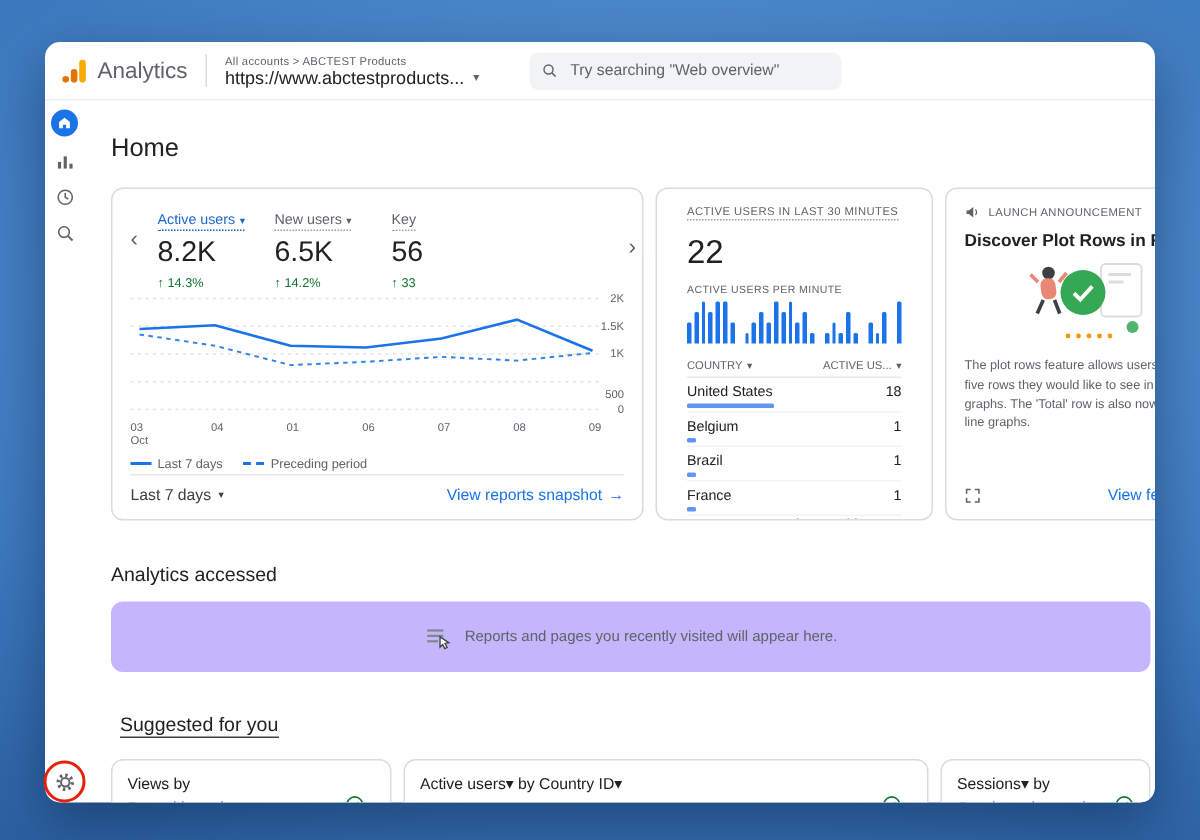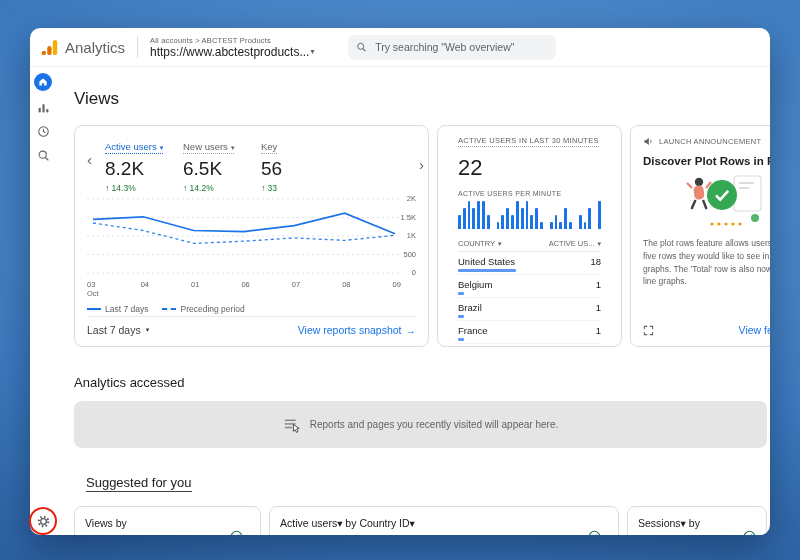--- a/index.html
+++ b/index.html
@@ -9,21 +9,21 @@
   .window{position:absolute;left:30px;top:28px;width:740px;height:507px;background:#fff;border-radius:10px;
     box-shadow:0 14px 40px rgba(0,20,50,.45);overflow:hidden;display:flex;flex-direction:column;}
 
   
   .topbar{height:38px;min-height:38px;display:flex;align-items:center;padding:0 20px 0 10px;border-bottom:1px solid #eceef0;}
   .logo{display:flex;align-items:center;gap:6px;}
   .brand{font-size:15px;color:#5f6368;}
   .tb-div{width:1px;height:22px;background:#dadce0;margin:0 12px;}
   .crumbs{display:flex;flex-direction:column;justify-content:center;}
   .crumb-top{font-size:7.5px;color:#5f6368;letter-spacing:.2px;}
-  .crumb-main{font-size:12px;color:#202124;display:flex;align-items:center;gap:1px;cursor:pointer;}
+  .crumb-main{font-size:12px;color:#202124;display:flex;align-items:center;gap:6px;cursor:pointer;}
   .crumb-caret{font-size:8px;color:#5f6368;}
   .search{margin-left:34px;width:192px;height:25px;background:#f1f3f4;border-radius:6px;display:flex;align-items:center;padding:0 8px;gap:6px;}
   .search input{border:none;background:transparent;outline:none;font-size:10.5px;color:#202124;width:100%;font-family:inherit;}
   .search input::placeholder{color:#5f6368;}
 
   
   .wbody{flex:1;display:flex;min-height:0;}
   .sidebar{width:26px;min-width:26px;display:flex;flex-direction:column;align-items:center;padding:6px 0;gap:9px;}
   .nav-active{width:18px;height:18px;border-radius:50%;background:#1a73e8;display:flex;align-items:center;justify-content:center;cursor:pointer;}
   .nav-ic{width:15px;height:15px;display:flex;align-items:center;justify-content:center;cursor:pointer;}
@@ -46,21 +46,21 @@
   .m-label.active{color:#1967d2;border-color:#1967d2;}
   .m-caret{font-size:7px;}
   .m-value{font-size:19px;color:#202124;margin-top:4px;}
   .m-delta{font-size:8.5px;color:#137333;margin-top:3px;}
   .fade{position:absolute;right:-12px;top:-3px;bottom:-3px;width:56px;
     background:linear-gradient(90deg,rgba(255,255,255,0),#fff 55%);display:flex;align-items:center;justify-content:flex-end;padding-right:4px;}
 
   .chart-wrap{position:relative;margin-top:2px;height:84px;}
   .chart-wrap svg{position:absolute;left:0;top:0;}
   .ylab{position:absolute;right:0;font-size:7.5px;color:#5f6368;line-height:1;}
-  .yl-0{top:0}.yl-1{top:19px}.yl-2{top:37px}.yl-3{top:56px}.yl-4{top:74px}
+  .yl-0{top:0}.yl-1{top:19px}.yl-2{top:37px}.yl-3{top:64px}.yl-4{top:74px}
   .xlabels{display:flex;justify-content:space-between;width:314px;font-size:7.5px;color:#5f6368;margin-top:1px;}
   .xt-first{display:flex;flex-direction:column;line-height:1.25;}
   .legend{display:flex;gap:14px;align-items:center;margin-top:5px;font-size:8.5px;color:#5f6368;}
   .leg-item{display:flex;align-items:center;}
   .leg-line{width:14px;height:2px;background:#1a73e8;margin-right:4px;}
   .leg-dash{width:14px;height:0;border-top:2px dashed #1a73e8;margin-right:4px;}
   .c1-footer{margin-top:auto;border-top:1px solid #e8eaed;padding-top:7px;display:flex;justify-content:space-between;align-items:center;}
   .range{font-size:10.5px;color:#3c4043;display:flex;gap:5px;align-items:center;cursor:pointer;}
   .link{font-size:10.5px;color:#1a73e8;display:flex;gap:4px;align-items:center;cursor:pointer;white-space:nowrap;}
 
@@ -82,23 +82,23 @@
   
   .an-head{display:flex;align-items:center;gap:5px;font-size:7.5px;color:#5f6368;letter-spacing:.3px;white-space:nowrap;}
   .an-title{font-size:11.5px;font-weight:700;color:#202124;margin-top:8px;white-space:nowrap;}
   .an-illus{height:64px;margin-top:4px;display:flex;justify-content:center;}
   .an-body{font-size:8.5px;color:#5f6368;line-height:1.5;margin-top:2px;width:170px;}
   .an-footer{margin-top:auto;display:flex;justify-content:space-between;align-items:center;}
 
   
   h2.sec{font-size:13px;font-weight:500;color:#202124;}
   .h-recent{margin:28px 0 11px;}
-  .h-sugg{margin:27px 12px 16px;}
+  .h-sugg{margin:27px 6px 16px;}
   .h-sugg span{border-bottom:1px solid #3c4043;padding-bottom:1px;}
-  .recent-box{width:693px;background:#e5e5e5;border-radius:8px;height:47px;display:flex;align-items:center;justify-content:center;gap:9px;}
+  .recent-box{width:693px;background:#c4b5fd;border-radius:8px;height:47px;display:flex;align-items:center;justify-content:center;gap:9px;}
   .recent-text{font-size:10px;color:#5f6368;}
   .sugg-cards{display:flex;gap:8px;width:693px;height:60px;}
   .sugg-card{border:1px solid #dadce0;border-radius:8px;padding:9px 10px;display:flex;justify-content:space-between;box-sizing:border-box;background:#fff;cursor:pointer;}
   .sc-a{width:187px;min-width:187px}.sc-b{width:350px;min-width:350px}.sc-c{flex:1;min-width:0;overflow:hidden}
   .sc-text{font-size:10.5px;color:#202124;line-height:1.5;white-space:nowrap;overflow:hidden;}
   .sc-icons{display:flex;align-items:center;gap:3px;color:#5f6368;}
   .sc-caret{font-size:8px;color:#5f6368;}
 
   .annotation{position:absolute;left:29px;top:507px;width:24px;height:24px;border:2px solid #e8200a;border-radius:50%;z-index:60;pointer-events:none;}
 </style>
@@ -164,21 +164,21 @@
         <div class="sb-spacer"></div>
         <div class="nav-ic">
           <svg width="15" height="15" viewBox="0 0 16 16">
             <circle cx="8" cy="8" r="5" fill="none" stroke="#5f6368" stroke-width="2.4" stroke-dasharray="1.7 2.2"></circle>
             <circle cx="8" cy="8" r="3" fill="none" stroke="#5f6368" stroke-width="1.4"></circle>
           </svg>
         </div>
       </div>
 
       <div class="content">
-        <h1 class="home">Views</h1>
+        <h1 class="home">Home</h1>
 
         <div class="cards">
 
           <div class="card card1">
             <div class="metrics">
               <span class="chev chev-left">‹</span>
               <div class="metric">
                 <div class="m-label active">
                     <span>Active users</span>
                     <span class="m-caret">▾</span>

